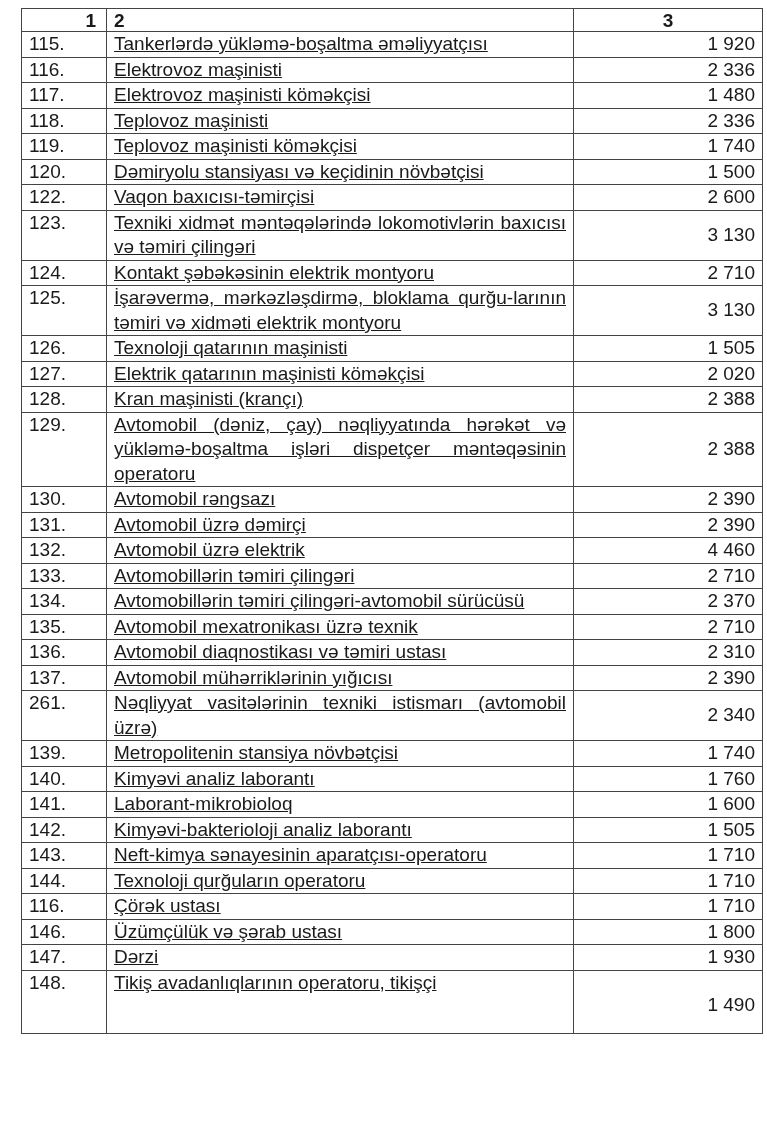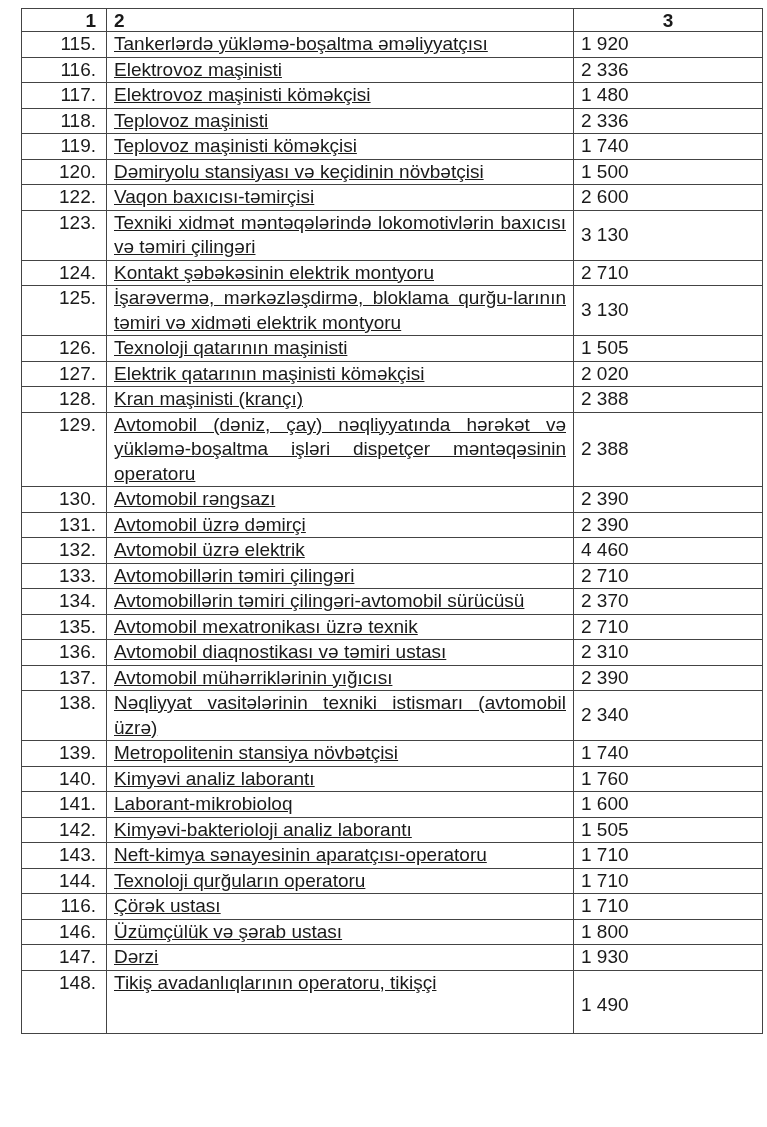--- a/index.html
+++ b/index.html
@@ -13,23 +13,23 @@
     color: #1a1a1a;
     table-layout: fixed;
   }
   .tbl td, .tbl th {
     border: 1.5px solid #444;
     padding: 0 7px;
     line-height: 24.5px;
     vertical-align: middle;
   }
   .tbl th { font-weight: bold; height: 22px; line-height: 21px; font-size: 19px; }
-  .c1 { width: 67px; text-align: right; padding-right: 10px !important; }
+  .c1 { width: 67px; text-align: left; padding-right: 10px !important; }
   .c2 { width: 452px; text-align: justify; text-align-last: left; }
-  .c3 { text-align: left; }
+  .c3 { text-align: right; }
   .tbl th.c1 { text-align: right; }
   .tbl th.c2, .tbl th.c3 { text-align: center; }
   td.c1 { vertical-align: top; }
   td.c2 { vertical-align: top; text-decoration: underline; }
   tr.tall td.c3 { vertical-align: middle; }
   tr.last td { height: 54px; }
   tr.last td.c3 { padding-top: 8px; }
 </style>
 </head>
 <body>
@@ -147,21 +147,21 @@
     <td class="c1">136.</td>
     <td class="c2">Avtomobil diaqnostikası və təmiri ustası</td>
     <td class="c3">2 310</td>
   </tr>
       <tr>
     <td class="c1">137.</td>
     <td class="c2">Avtomobil mühərriklərinin yığıcısı</td>
     <td class="c3">2 390</td>
   </tr>
       <tr class="tall">
-    <td class="c1">138.</td>
+    <td class="c1">261.</td>
     <td class="c2">Nəqliyyat vasitələrinin texniki istismarı (avtomobil üzrə)</td>
     <td class="c3">2 340</td>
   </tr>
       <tr>
     <td class="c1">139.</td>
     <td class="c2">Metropolitenin stansiya növbətçisi</td>
     <td class="c3">1 740</td>
   </tr>
       <tr>
     <td class="c1">140.</td>

